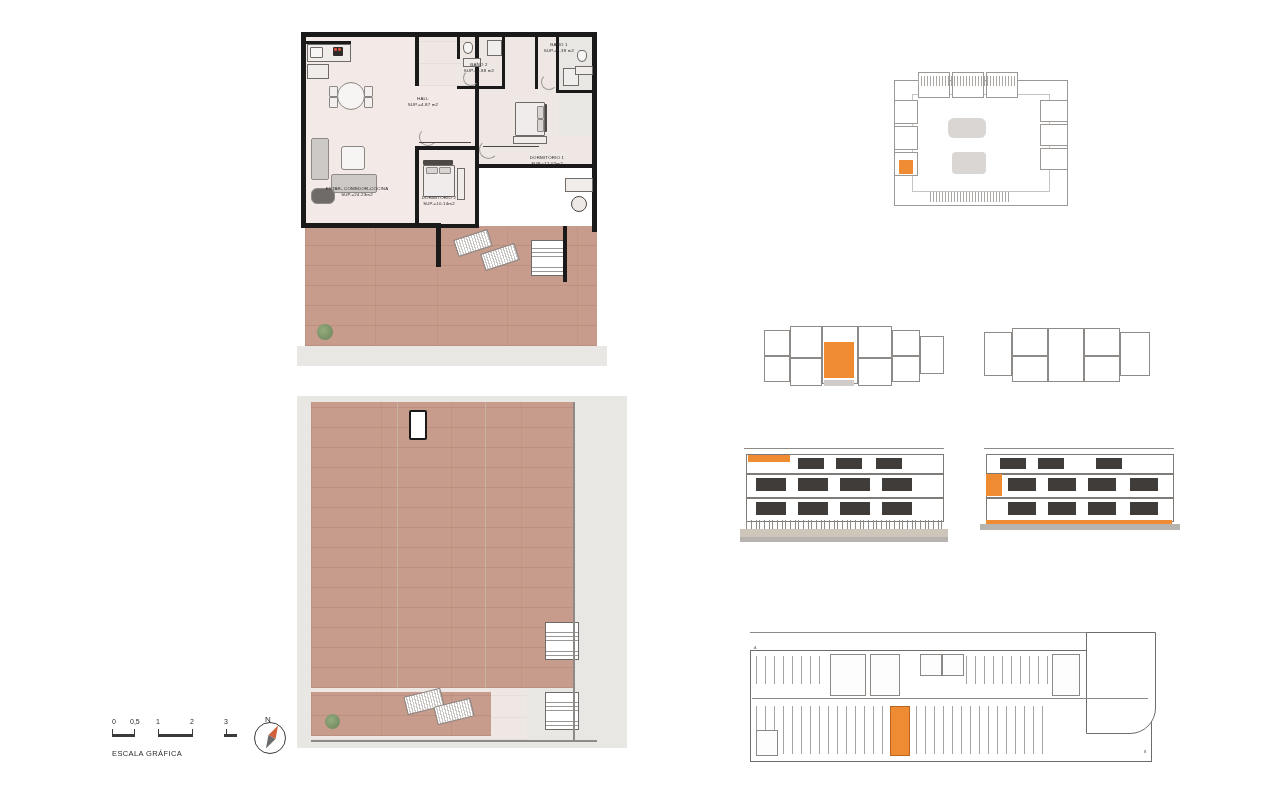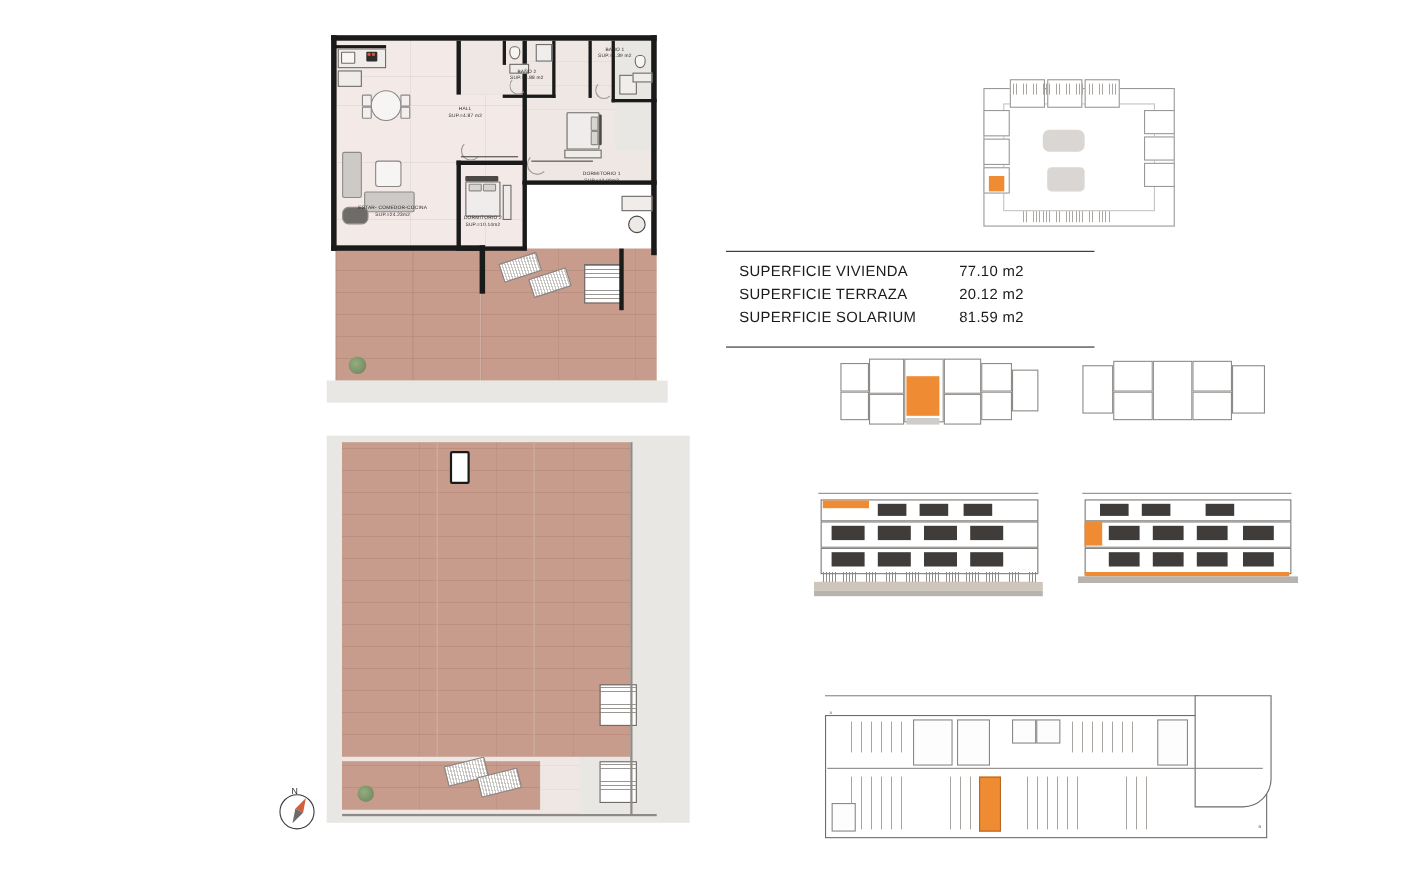--- a/index.html
+++ b/index.html
@@ -530,20 +530,40 @@
     <div class="lounger" style="left:108px; top:296px; width:36px; height:17px; transform:rotate(-14deg);"></div>
     <div class="lounger" style="left:138px; top:306px; width:36px; height:17px; transform:rotate(-14deg);"></div>
     <div class="plant" style="left:28px; top:318px; width:15px; height:15px;"></div>
 
     <div class="stair" style="left:248px; top:226px; width:32px; height:36px;"></div>
     <div class="stair" style="left:248px; top:296px; width:32px; height:36px;"></div>
     <div class="f-line" style="left:276px; top:6px; width:1.6px; height:338px; background:#8e8a87;"></div>
     <div class="f-line" style="left:14px; top:344px; width:286px; height:1.6px; background:#8e8a87;"></div>
   </div>
 
+  <div id="scalebar">
+    <div class="sb-nums">
+      <span class="sb-num" style="left:0px;">0</span>
+      <span class="sb-num" style="left:18px;">0,5</span>
+      <span class="sb-num" style="left:44px;">1</span>
+      <span class="sb-num" style="left:78px;">2</span>
+      <span class="sb-num" style="left:112px;">3</span>
+    </div>
+    <div class="sb-ticks">
+      <div class="sb-bar"></div>
+      <div class="sb-bar white" style="left:22px; width:24px;"></div>
+      <div class="sb-bar white" style="left:80px; width:32px;"></div>
+      <div class="sb-tick" style="left:0px;"></div>
+      <div class="sb-tick" style="left:22px;"></div>
+      <div class="sb-tick" style="left:46px;"></div>
+      <div class="sb-tick" style="left:80px;"></div>
+      <div class="sb-tick" style="left:114px;"></div>
+    </div>
+    <div id="scale-caption">ESCALA GRÁFICA</div>
+  </div>
 
   <div id="north">
     <div class="n-circle"></div>
     <div class="n-needle"></div>
     <div class="n-needle2"></div>
     <div class="n-letter">N</div>
   </div>
 </div>
 
 <div id="right-col">
@@ -567,34 +587,20 @@
     <div class="kp-box" style="left:4px; top:92px; width:22px; height:22px;"></div>
 
     <div class="kp-highlight" style="left:9px; top:100px; width:14px; height:14px;"></div>
 
     <div class="kp-fill-grey" style="left:58px; top:58px; width:38px; height:20px; border-radius:6px;"></div>
     <div class="kp-fill-grey" style="left:62px; top:92px; width:34px; height:22px; border-radius:4px;"></div>
     <div class="kp-hatch" style="left:40px; top:132px; width:80px; height:10px;"></div>
   </div>
 
   <div id="info-band">
-    <div id="info-left">
-      <div class="info-row">
-        <span class="info-label">SUPERFICIE VIVIENDA</span>
-        <span class="info-value">77.10 m2</span>
-      </div>
-      <div class="info-row">
-        <span class="info-label">SUPERFICIE TERRAZA</span>
-        <span class="info-value">20.12 m2</span>
-      </div>
-      <div class="info-row">
-        <span class="info-label">SUPERFICIE SOLARIUM</span>
-        <span class="info-value">81.59 m2</span>
-      </div>
-    </div>
   </div>
 
   <div id="mini-plans">
     <div class="mini mini-a">
       <div class="mp-unit" style="left:4px; top:8px; width:24px; height:24px;"></div>
       <div class="mp-unit" style="left:4px; top:34px; width:24px; height:24px;"></div>
       <div class="mp-unit" style="left:30px; top:4px; width:30px; height:30px;"></div>
       <div class="mp-unit" style="left:30px; top:36px; width:30px; height:26px;"></div>
       <div class="mp-unit" style="left:62px; top:4px; width:34px; height:56px;"></div>
       <div class="mp-orange" style="left:64px; top:20px; width:30px; height:36px;"></div>

